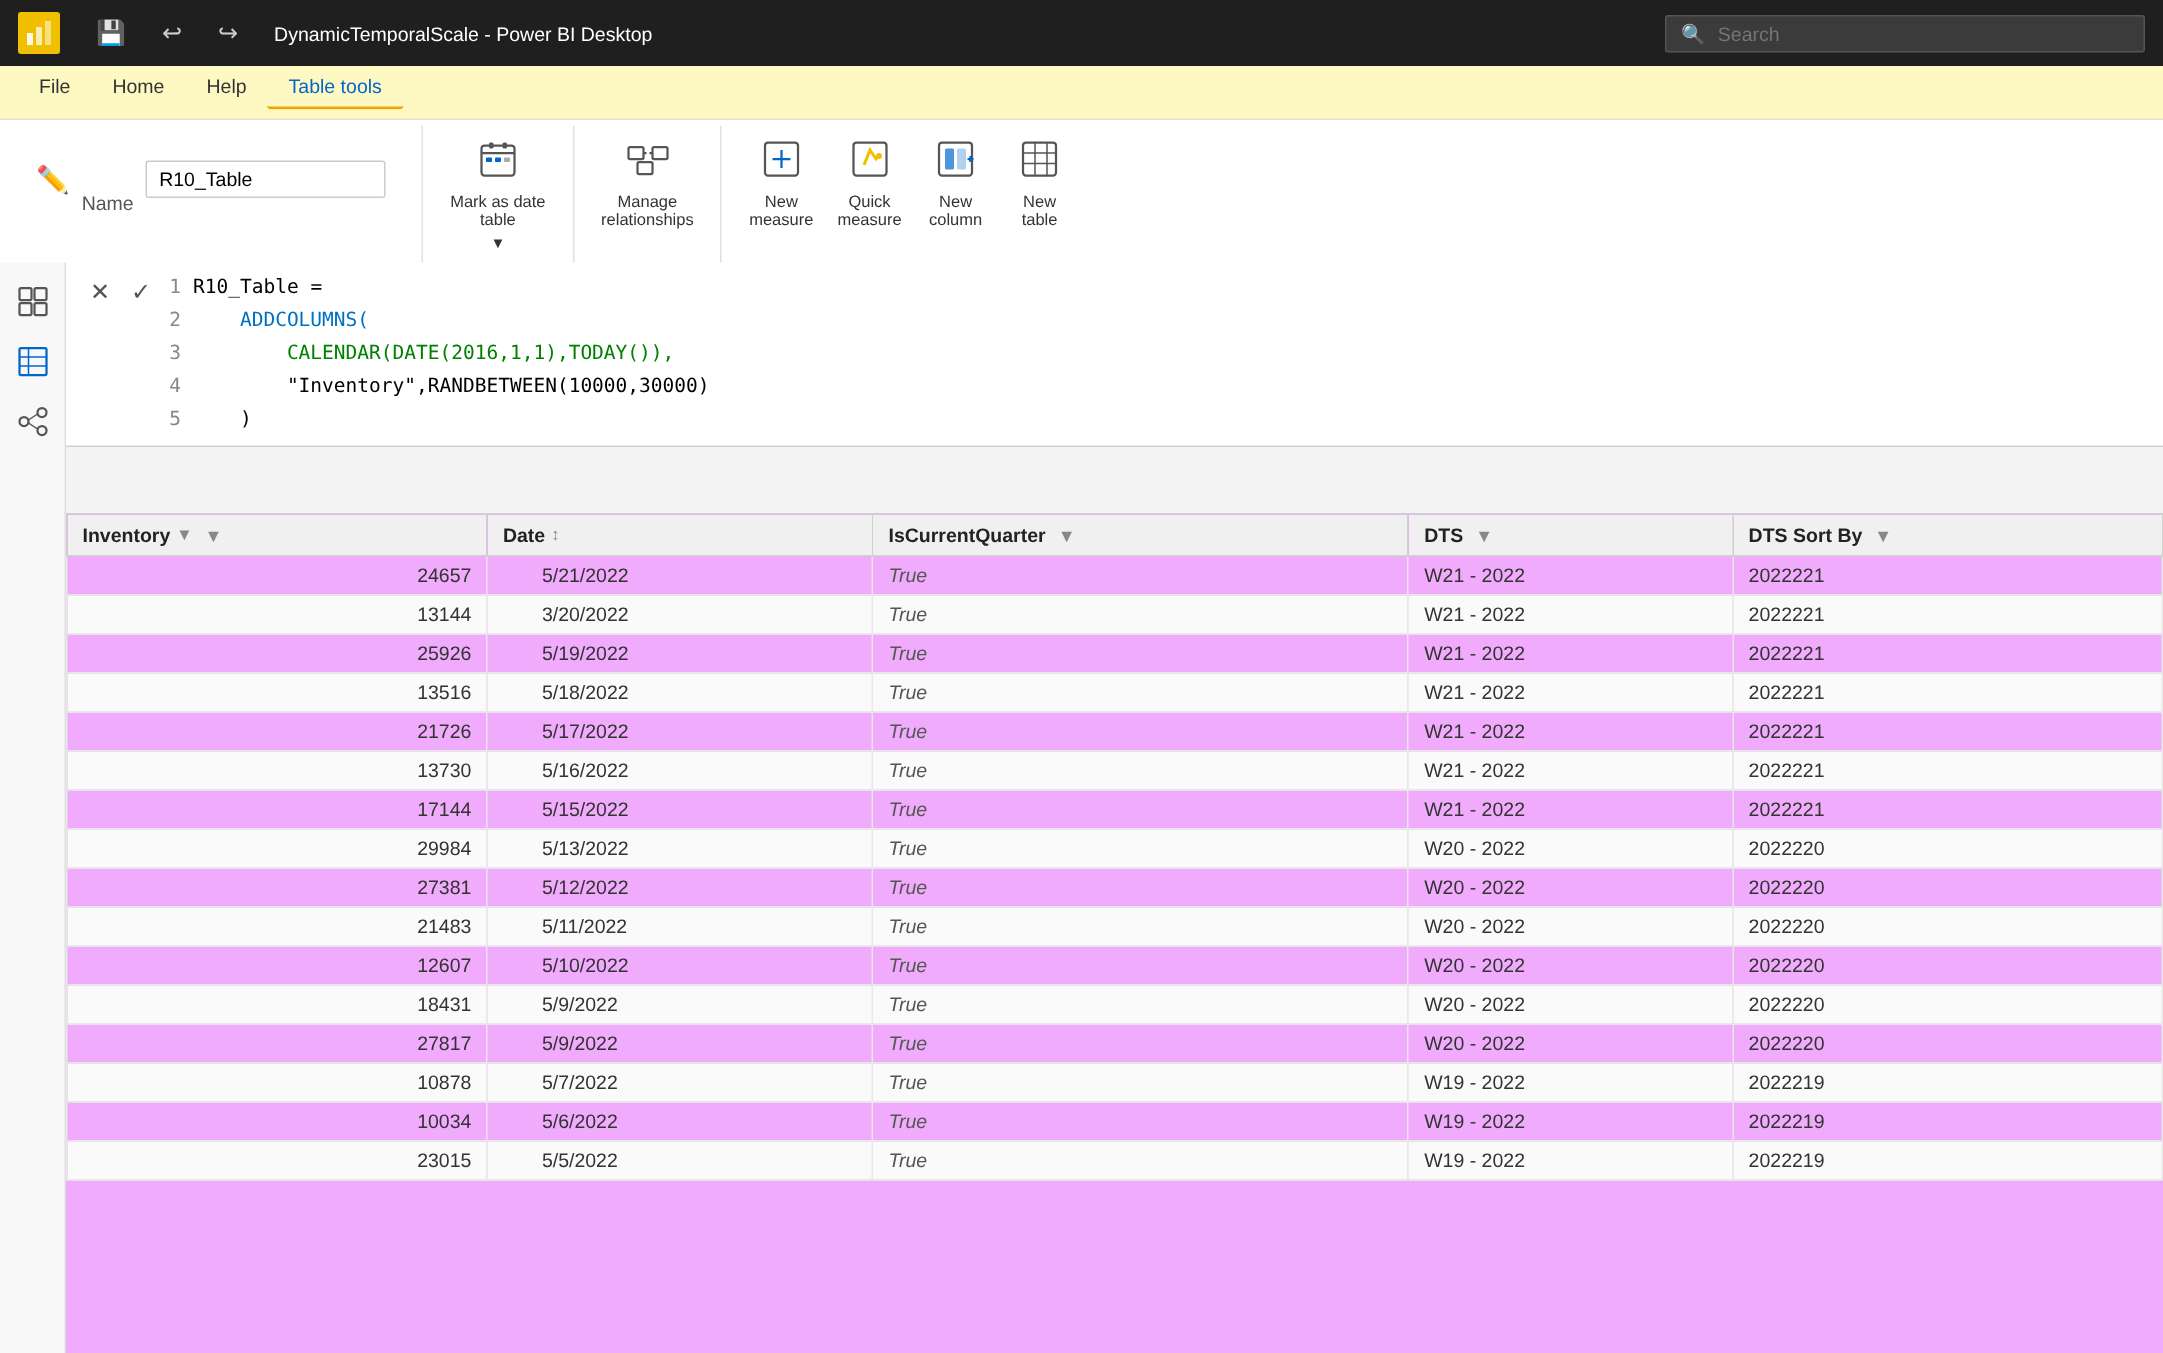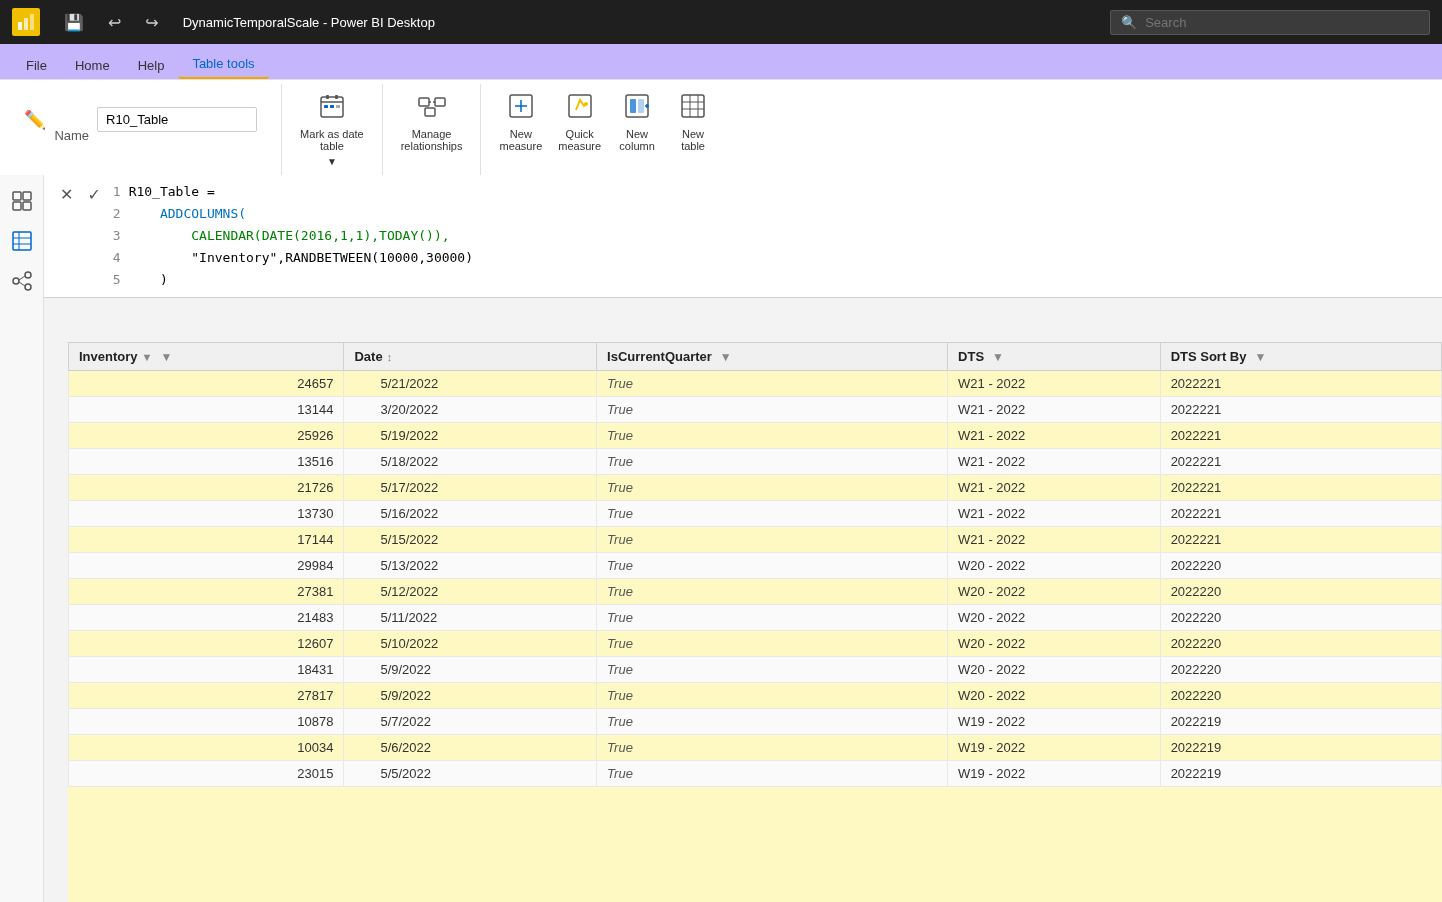--- a/index.html
+++ b/index.html
@@ -27,24 +27,24 @@
       border-radius: 2px;
       padding: 4px 10px;
       gap: 8px;
       width: 320px;
     }
     .titlebar-search input { background: none; border: none; color: #fde047; font-size: 13px; outline: none; flex: 1; }
     .titlebar-search span { color: #aaa; }
 
     
     .menubar {
-      background: #c4b5fd;
+      background: #fef9c3;
       height: 36px;
       display: flex;
-      align-items: flex-end;
+      align-items: flex-start;
       padding: 0 12px;
       border-bottom: 1px solid #e0e0e0;
     }
     .menu-item {
       padding: 6px 14px;
       font-size: 13px;
       color: #333;
       cursor: pointer;
       border-radius: 3px;
     }
@@ -177,23 +177,22 @@
     .kw-green { color: #008000; }
     .kw-normal { color: #000; }
 
     
     .table-area {
       position: absolute;
       left: 44px;
       top: 342px;
       right: 0;
       bottom: 0;
-      background: #fef9c3;
+      background: #f0abfc;
       overflow: auto;
-      margin-left: 24px;
     }
     table {
       border-collapse: collapse;
       width: 100%;
       font-size: 13px;
     }
     thead th {
       background: #f0f0f0;
       border: 1px solid #d0d0d0;
       padding: 6px 10px;

